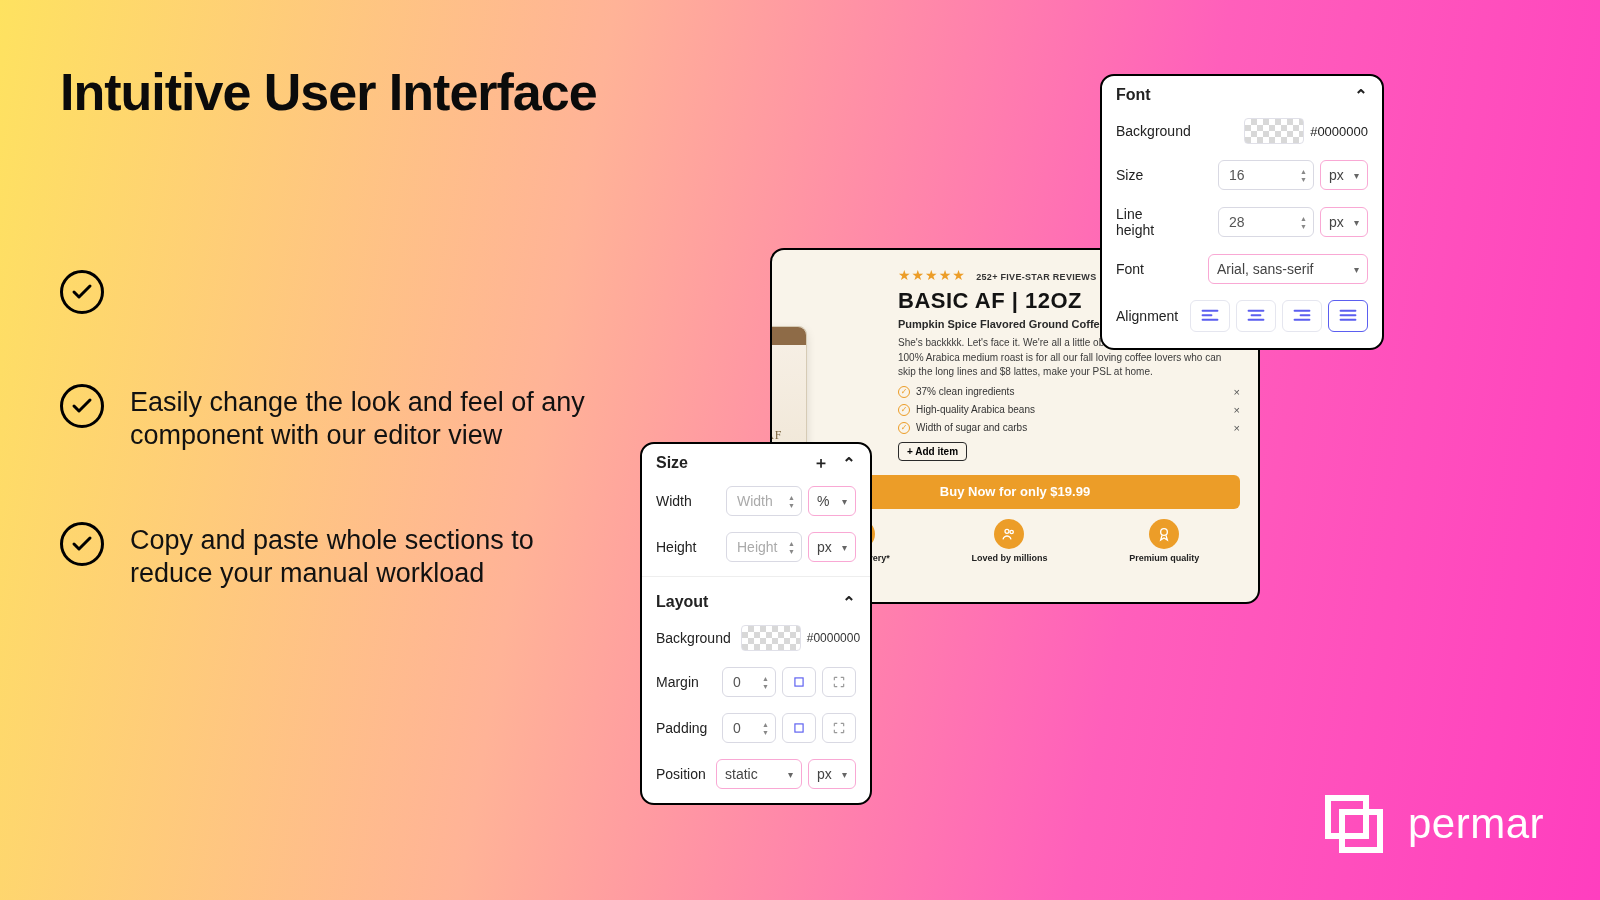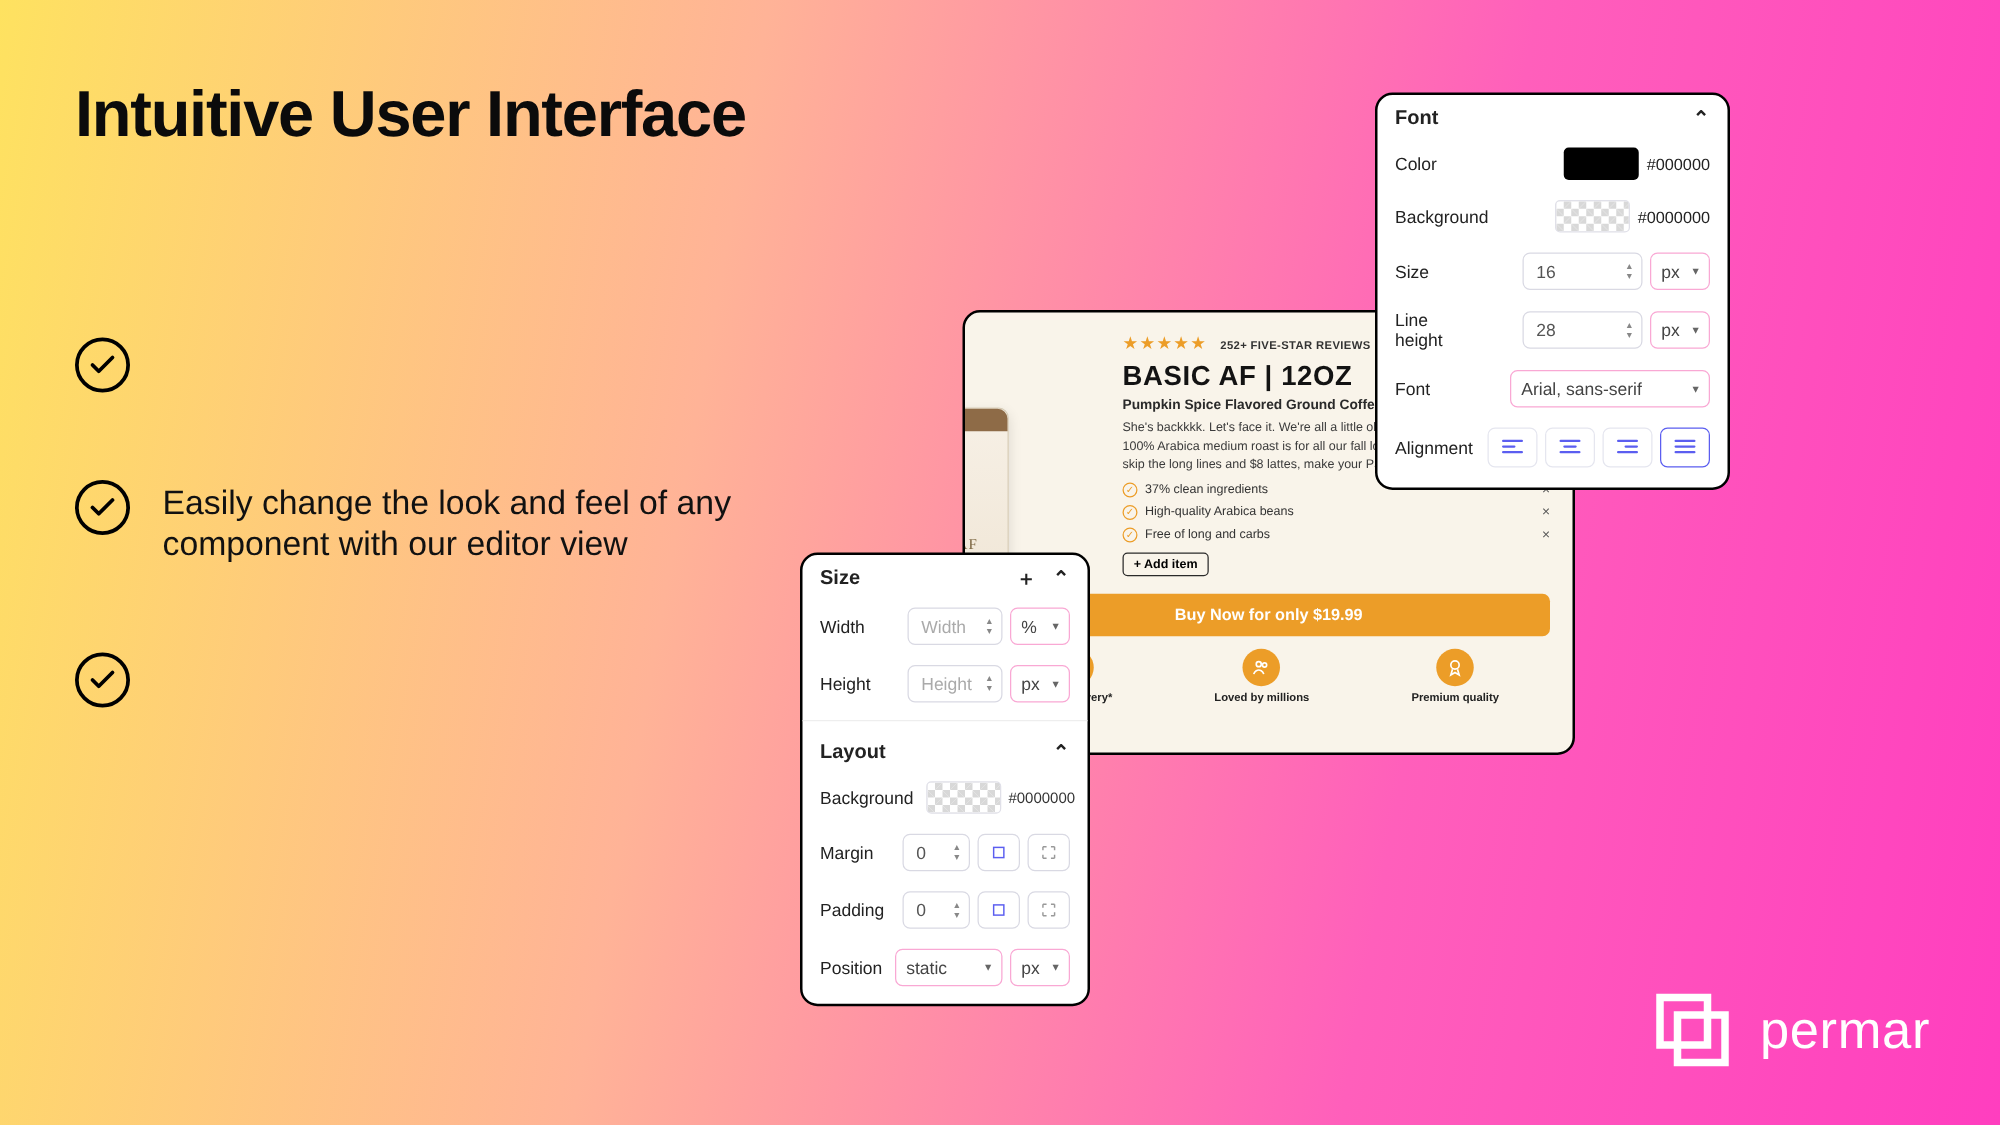--- a/index.html
+++ b/index.html
@@ -141,20 +141,21 @@
           </svg>
         </span>
       <div class="bullet-text">Easily change the look and feel of any component with our editor view</div>
     </div>
     <div class="bullet">
       <span class="check">
           <svg viewBox="0 0 24 24">
             <path d="M4 12l5 5L20 6" fill="none" stroke="#000" stroke-width="3" stroke-linecap="round" stroke-linejoin="round"></path>
           </svg>
         </span>
+      <div class="bullet-text">Copy and paste whole sections to reduce your manual workload</div>
     </div>
   </div>
 
   <div class="product">
     <div class="prodimg">
 
       <div class="bag">
           <div class="lbl">BASIC AF</div>
         </div>
 
@@ -173,21 +174,21 @@
           <span>37% clean ingredients</span>
           <span class="x">×</span>
         </div>
       <div class="feat">
           <span class="tick">✓</span>
           <span>High-quality Arabica beans</span>
           <span class="x">×</span>
         </div>
       <div class="feat">
           <span class="tick">✓</span>
-          <span>Free of long and carbs</span>
+          <span>Width of sugar and carbs</span>
           <span class="x">×</span>
         </div>
       <span class="addbtn">+ Add item</span>
     </div>
     <div class="thumbs">
 
       <div class="thumb-plus">+</div>
     </div>
     <div class="buy">Buy Now for only $19.99</div>
     <div class="badges">
@@ -334,27 +335,20 @@
       </div>
     </div>
   </div>
 
   <div class="panel" id="panel-font">
     <div class="hdr">
       <span>Font</span>
       <span class="icon-caret">⌃</span>
     </div>
     <div class="row">
-      <span class="label">Color</span>
-      <div class="ctrl">
-        <div class="swatch black"></div>
-        <span style="font-size:13px">#000000</span>
-      </div>
-    </div>
-    <div class="row">
       <span class="label">Background</span>
       <div class="ctrl">
         <div class="swatch checker"></div>
         <span style="font-size:13px">#0000000</span>
       </div>
     </div>
     <div class="row">
       <span class="label">Size</span>
       <div class="ctrl">
         <div class="numbox" style="min-width:96px">

